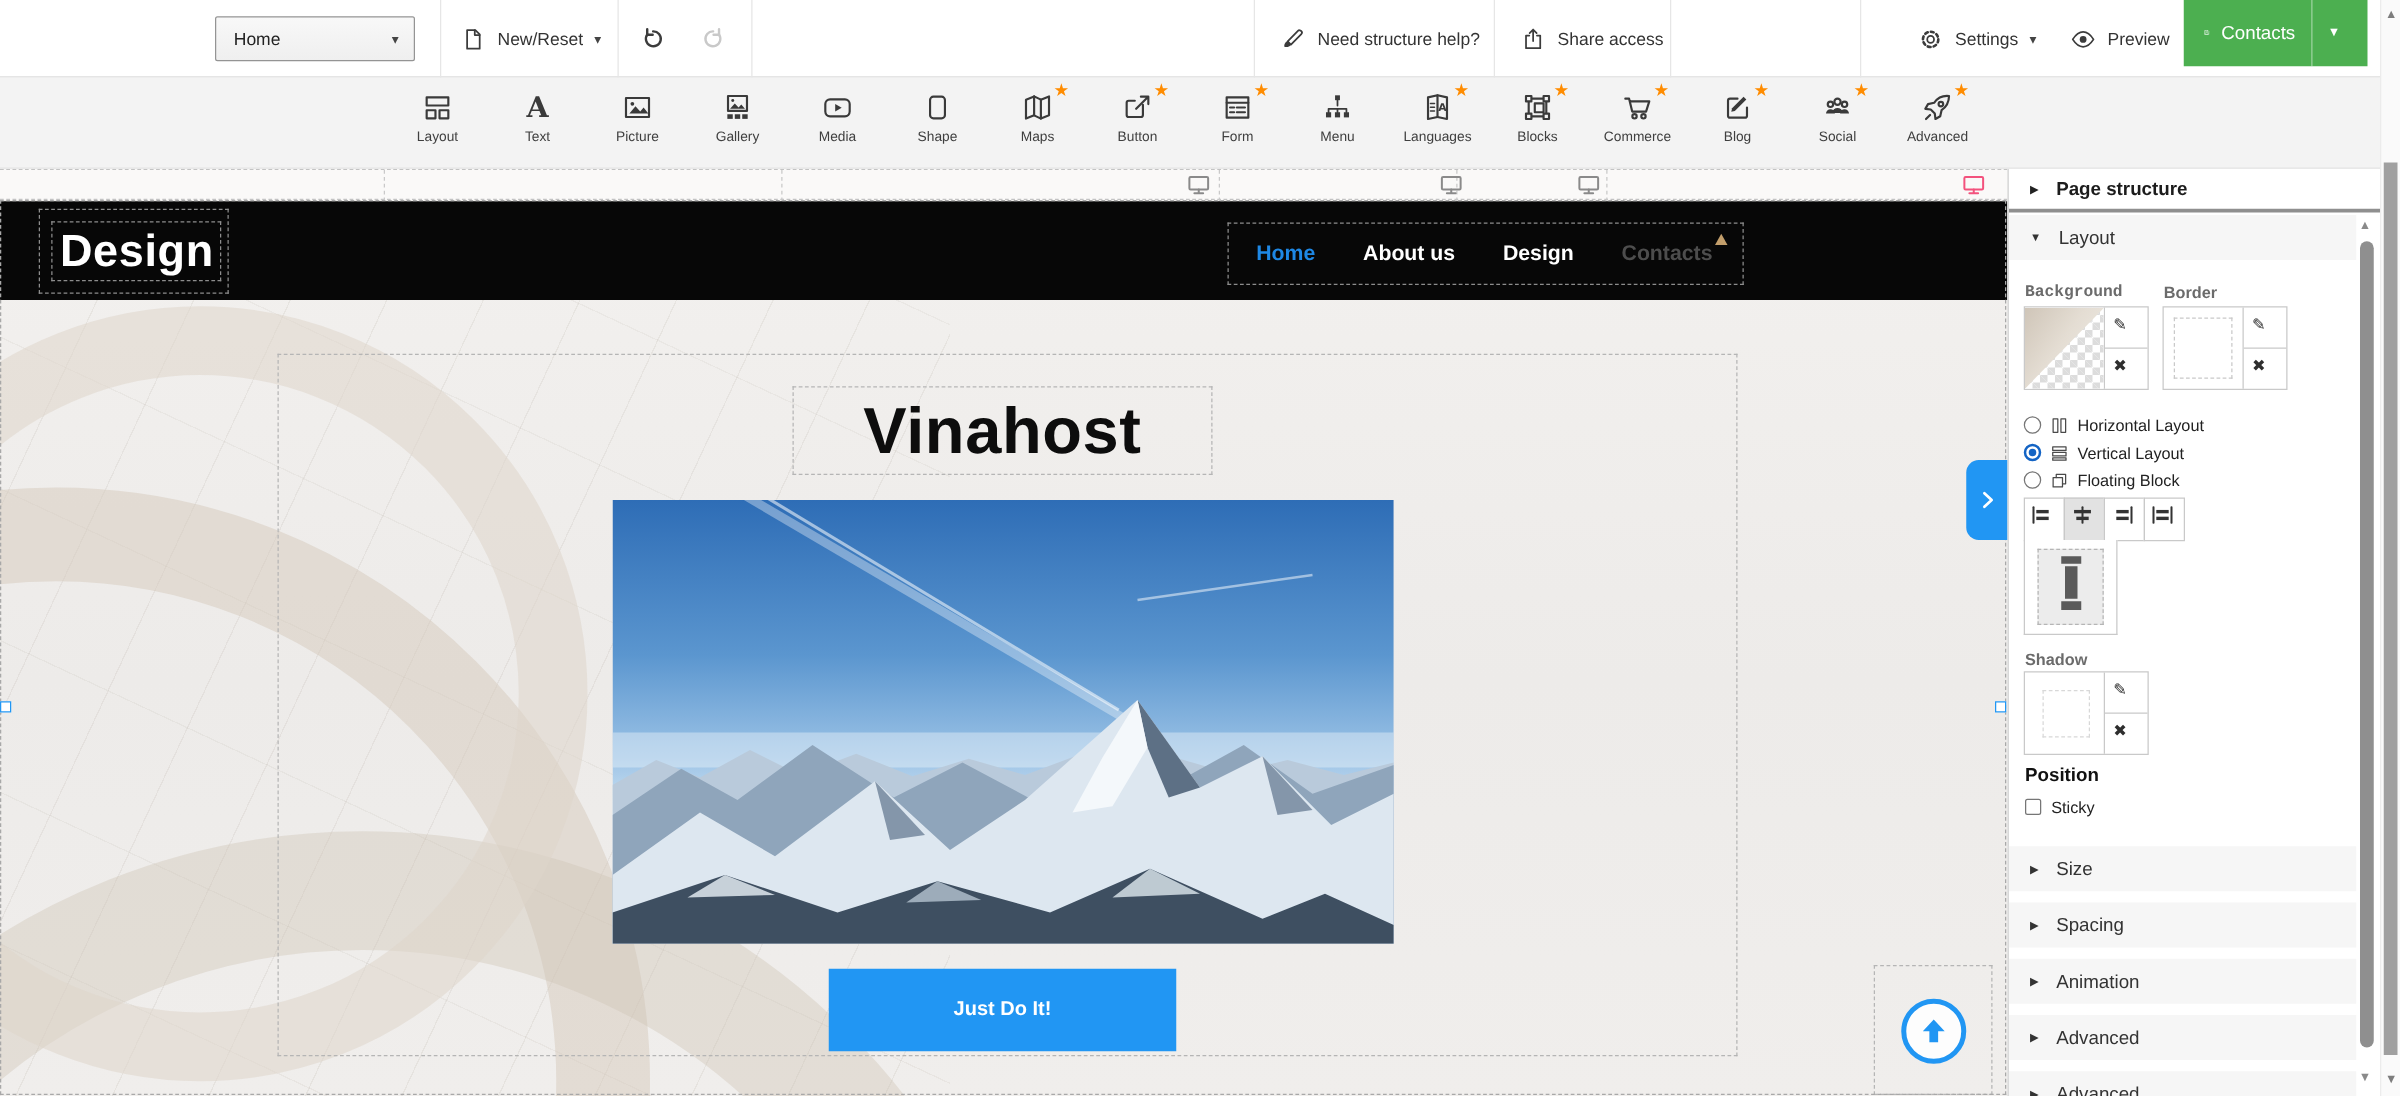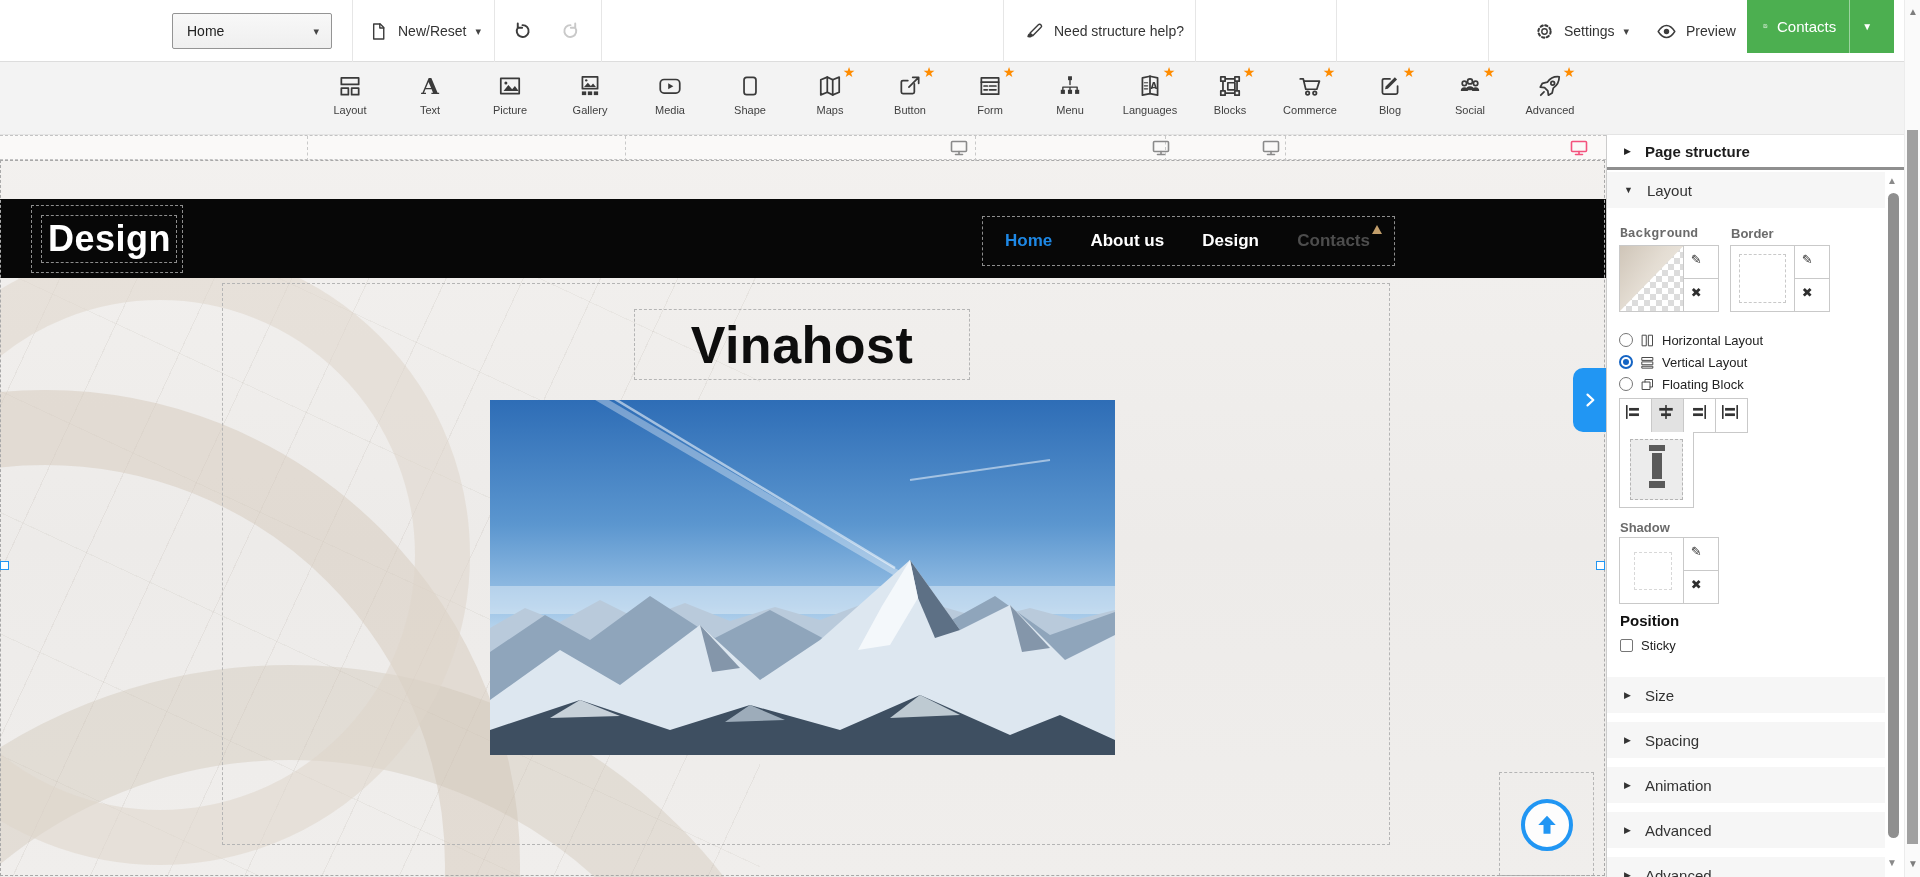--- a/index.html
+++ b/index.html
@@ -52,21 +52,21 @@
             background:linear-gradient(180deg,#f3f1ef 0%,#edebe9 55%,#f0eeec 100%); }
   .device-strip { position:absolute; left:0; top:0; width:1606px; height:25px;
                   border-top:1px dashed #c3c3c3; border-bottom:1px dashed #c3c3c3; background:#faf9f8; }
   .seg-div { position:absolute; top:0; width:1px; height:25px; border-left:1px dashed #c9c9c9; }
   .monitor { position:absolute; top:4px; width:18px; height:16px; color:#8a8a8a; }
   .monitor svg { width:18px; height:16px; }
   .monitor.pink { color:#f3527d; }
   .page-outline { position:absolute; left:0; top:25px; width:1605px; height:716px;
                   border:1px dashed #a8a8a8; pointer-events:none; z-index:9; }
 
-  .site-header { position:absolute; left:0; top:26px; width:1606px; height:79px; background:#070707;margin-top:38px; }
+  .site-header { position:absolute; left:0; top:26px; width:1606px; height:79px; background:#070707; }
   .logo-outer { position:absolute; left:31px; top:6px; width:152px; height:68px; border:1px dashed #8d8d8d; }
   .logo-box { position:absolute; left:41px; top:16px; width:136px; height:48px; border:1px dashed #8d8d8d;
               display:flex; align-items:center; padding-left:6px; }
   .site-logo { color:#fff; font-size:36px; font-weight:bold; letter-spacing:.5px; }
   .nav-box { position:absolute; left:982px; top:17px; width:413px; height:50px; border:1px dashed #8d8d8d;
              display:flex; align-items:center; justify-content:space-between; padding:0 24px 0 22px; }
   .nav-item { font-size:17px; font-weight:bold; color:#fff; cursor:pointer; position:relative; }
   .nav-item.active { color:var(--nav-active-blue,#1e88e5); }
   .nav-item.muted { color:#4d4d4d; }
   .nav-marker { position:absolute; right:-12px; top:-2px; width:0; height:0;
@@ -202,20 +202,29 @@
   <div class="tb-item" style="left:1024px">
     <span style="display: inline-flex; width: 21px; height: 21px;">
         <svg viewBox="0 0 24 24" width="100%" height="100%" fill="none" stroke="currentColor" stroke-width="1.6" stroke-linecap="round" stroke-linejoin="round">
           <path d="M19.5,4.5 c0.9,0.9 0.9,1.7 0,2.6 L10,16.8 l-3,-3 L16.4,4.2 c0.9,-0.9 2.2,-0.6 3.1,0.3z"></path>
           <path d="M7,13.8 c-2,0.5 -3,2 -3.2,4.6 1.3,1 4.8,0.8 6.3,-1.6z" fill="currentColor" stroke="none"></path>
         </svg>
       </span>
     <span>Need structure help?</span>
   </div>
   <div class="tb-div" style="left:1195px"></div>
+  <div class="tb-item" style="left:1216px">
+    <span style="display: inline-flex; width: 21px; height: 21px;">
+        <svg viewBox="0 0 24 24" width="100%" height="100%" fill="none" stroke="currentColor" stroke-width="1.6" stroke-linecap="round" stroke-linejoin="round">
+          <path d="M8.5,8.5 h-3 v11.5 h13 V8.5 h-3"></path>
+          <path d="M12,13.5 V3.2 M8.8,6.2 L12,3 l3.2,3.2"></path>
+        </svg>
+      </span>
+    <span>Share access</span>
+  </div>
   <div class="tb-div" style="left:1336px"></div>
   <div class="tb-div" style="left:1488px"></div>
   <div class="tb-item" style="left:1534px">
     <span style="display: inline-flex; width: 21px; height: 21px;">
         <svg viewBox="0 0 24 24" width="100%" height="100%" fill="none" stroke="currentColor" stroke-width="1.6" stroke-linecap="round" stroke-linejoin="round">
           <circle cx="12" cy="12" r="3.1"></circle>
           <circle cx="12" cy="12" r="7" stroke-width="2.4" stroke-dasharray="2.6 2.9"></circle>
         </svg>
       </span>
     <span>Settings</span>
@@ -494,20 +503,21 @@
     <path d="M420,160 L470,230 445,238 428,198 Z" fill="#5d7085"></path>
     <path d="M420,160 L428,198 400,245 368,250 392,206 Z" fill="#f4f8fb"></path>
     <path d="M210,225 L250,268 222,272 Z" fill="#8496aa"></path>
     <path d="M520,205 L560,248 532,252 Z" fill="#8496aa"></path>
     <path d="M0,355 V330 L90,300 180,330 260,305 350,330 430,295 520,335 570,315 625,340 V355 Z" fill="#3e4f61"></path>
     <path d="M90,300 L130,316 60,318 Z" fill="#dfe8ef" opacity=".85"></path>
     <path d="M430,295 L470,315 400,318 Z" fill="#dfe8ef" opacity=".8"></path>
     <path d="M260,305 L295,320 235,322 Z" fill="#c6d4e0" opacity=".7"></path>
   </svg>
 
+  <div class="cta-btn">Just Do It!</div>
 
   <div class="handle" style="left:0; top:426px;"></div>
   <div class="handle" style="left:1596px; top:426px;"></div>
 
   <div class="panel-toggle">
     <span style="width: 20px; height: 20px; color: rgb(255, 255, 255); display: inline-flex;">
         <svg viewBox="0 0 24 24" width="100%" height="100%" fill="none" stroke="currentColor" stroke-width="1.6" stroke-linecap="round" stroke-linejoin="round">
           <path d="M9,5.5 l7,6.5 -7,6.5" stroke-width="2.6"></path>
         </svg>
       </span>

